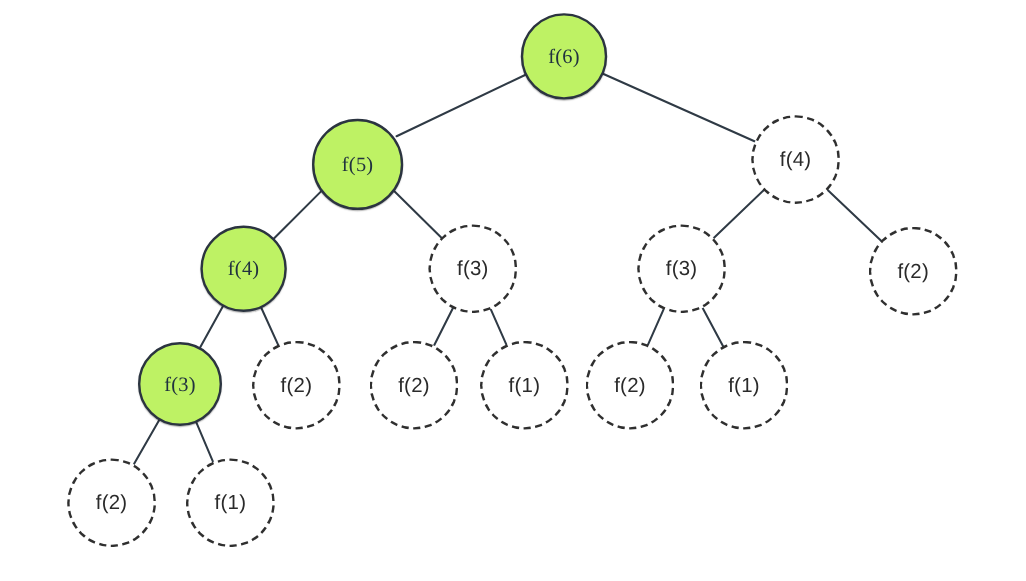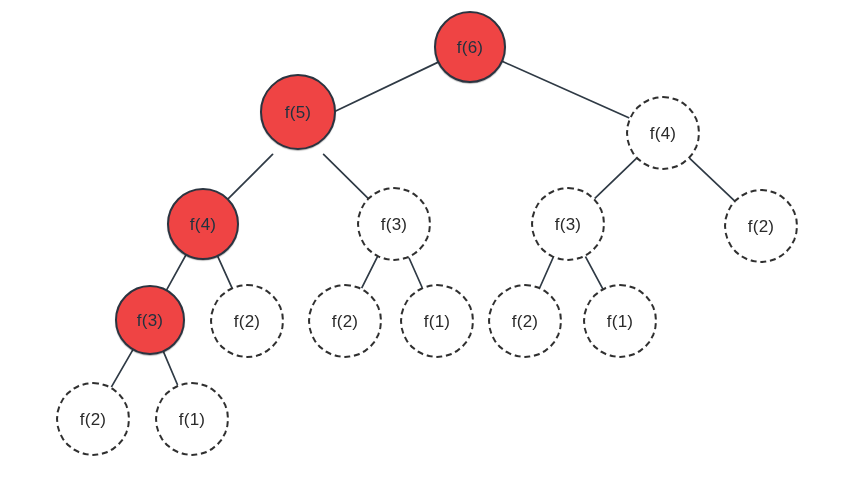--- a/index.html
+++ b/index.html
@@ -31,23 +31,24 @@
     display: flex;
     align-items: center;
     justify-content: center;
     color: #21323f;
     font-size: 17px;
     font-family: "Liberation Sans", sans-serif;
     letter-spacing: 0.2px;
     user-select: none;
   }
   .node.computed {
-    background: #ef4444;
+    background: #bef264;
     border: 2.1px solid #2b3440;
     box-shadow: 0 1px 1px rgba(0,0,0,0.28);
+    font-family: Liberation Serif, serif;
   }
   .node.memoized {
     background: #ffffff;
     border: 2px dashed #2f2f2f;
     color: #2a2a2a;
   }
   .node-label {
     pointer-events: none;
     line-height: 1;
     transform: translateY(-0.5px);
@@ -70,21 +71,21 @@
       <line x1="408.18423368898567" y1="255.99699227515367" x2="422.81576631101433" y2="289.0030077248463" stroke="#2f3a45" stroke-width="1.7" stroke-linecap="round"></line>
       <line x1="553.8157663110144" y1="255.99699227515367" x2="539.1842336889856" y2="289.0030077248463" stroke="#2f3a45" stroke-width="1.7" stroke-linecap="round"></line>
       <line x1="584.5365736468156" y1="254.84707007194436" x2="603.4634263531844" y2="290.15292992805564" stroke="#2f3a45" stroke-width="1.7" stroke-linecap="round"></line>
       <line x1="133.5341733193908" y1="348.5985410768476" x2="110.4637555703431" y2="388.6682140094041" stroke="#2f3a45" stroke-width="1.7" stroke-linecap="round"></line>
       <line x1="162.8881449462536" y1="350.3791988018835" x2="178.33075536003406" y2="386.779637634366" stroke="#2f3a45" stroke-width="1.7" stroke-linecap="round"></line>
     </svg>
   <div id="node-layer">
       <div class="node computed" style="left: 434px; top: 11px; width: 72px; height: 72px;">
         <span class="node-label">f(6)</span>
       </div>
-      <div class="node computed" style="left: 260px; top: 74px; width: 76px; height: 76px;">
+      <div class="node computed" style="left: 260px; top: 99px; width: 76px; height: 76px;">
         <span class="node-label">f(5)</span>
       </div>
       <div class="node memoized" style="left: 626px; top: 96px; width: 74px; height: 74px;">
         <span class="node-label">f(4)</span>
       </div>
       <div class="node computed" style="left: 167px; top: 188px; width: 72px; height: 72px;">
         <span class="node-label">f(4)</span>
       </div>
       <div class="node memoized" style="left: 357px; top: 187px; width: 74px; height: 74px;">
         <span class="node-label">f(3)</span>

